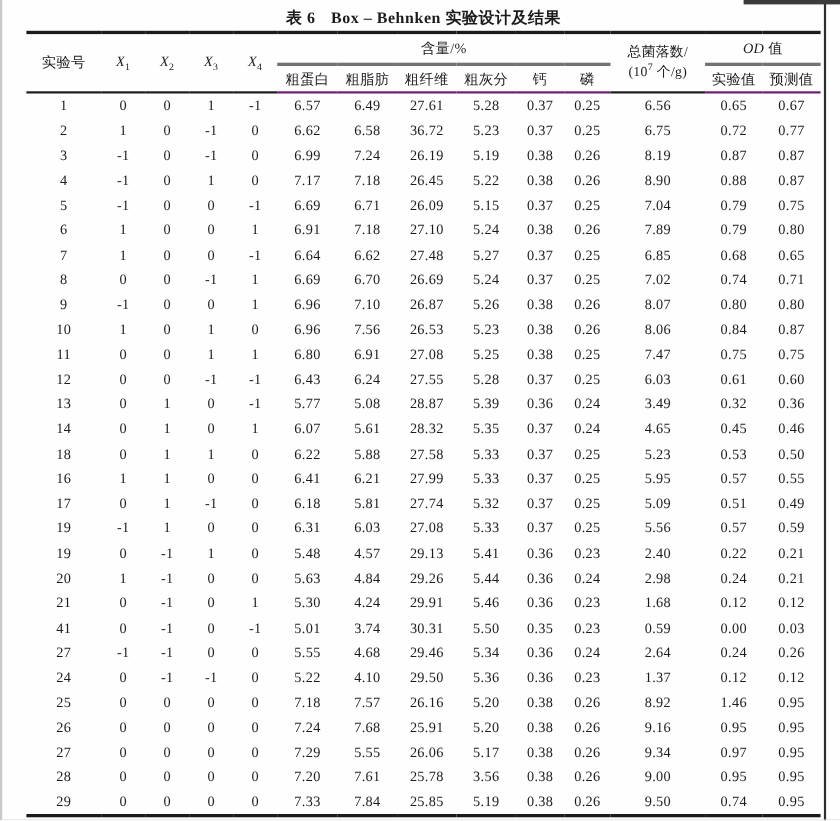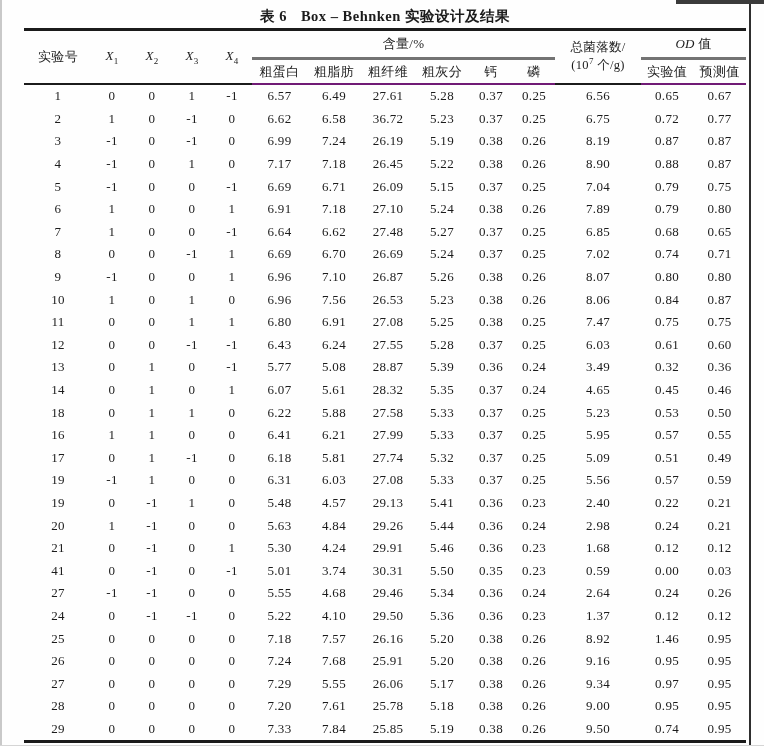--- a/index.html
+++ b/index.html
@@ -546,21 +546,21 @@
           </tr>
           <tr>
             <td>28</td>
             <td>0</td>
             <td>0</td>
             <td>0</td>
             <td>0</td>
             <td>7.20</td>
             <td>7.61</td>
             <td>25.78</td>
-            <td>5.18</td>
+            <td>3.56</td>
             <td>0.38</td>
             <td>0.26</td>
             <td>9.00</td>
             <td>0.95</td>
             <td>0.95</td>
           </tr>
           <tr>
             <td>29</td>
             <td>0</td>
             <td>0</td>

